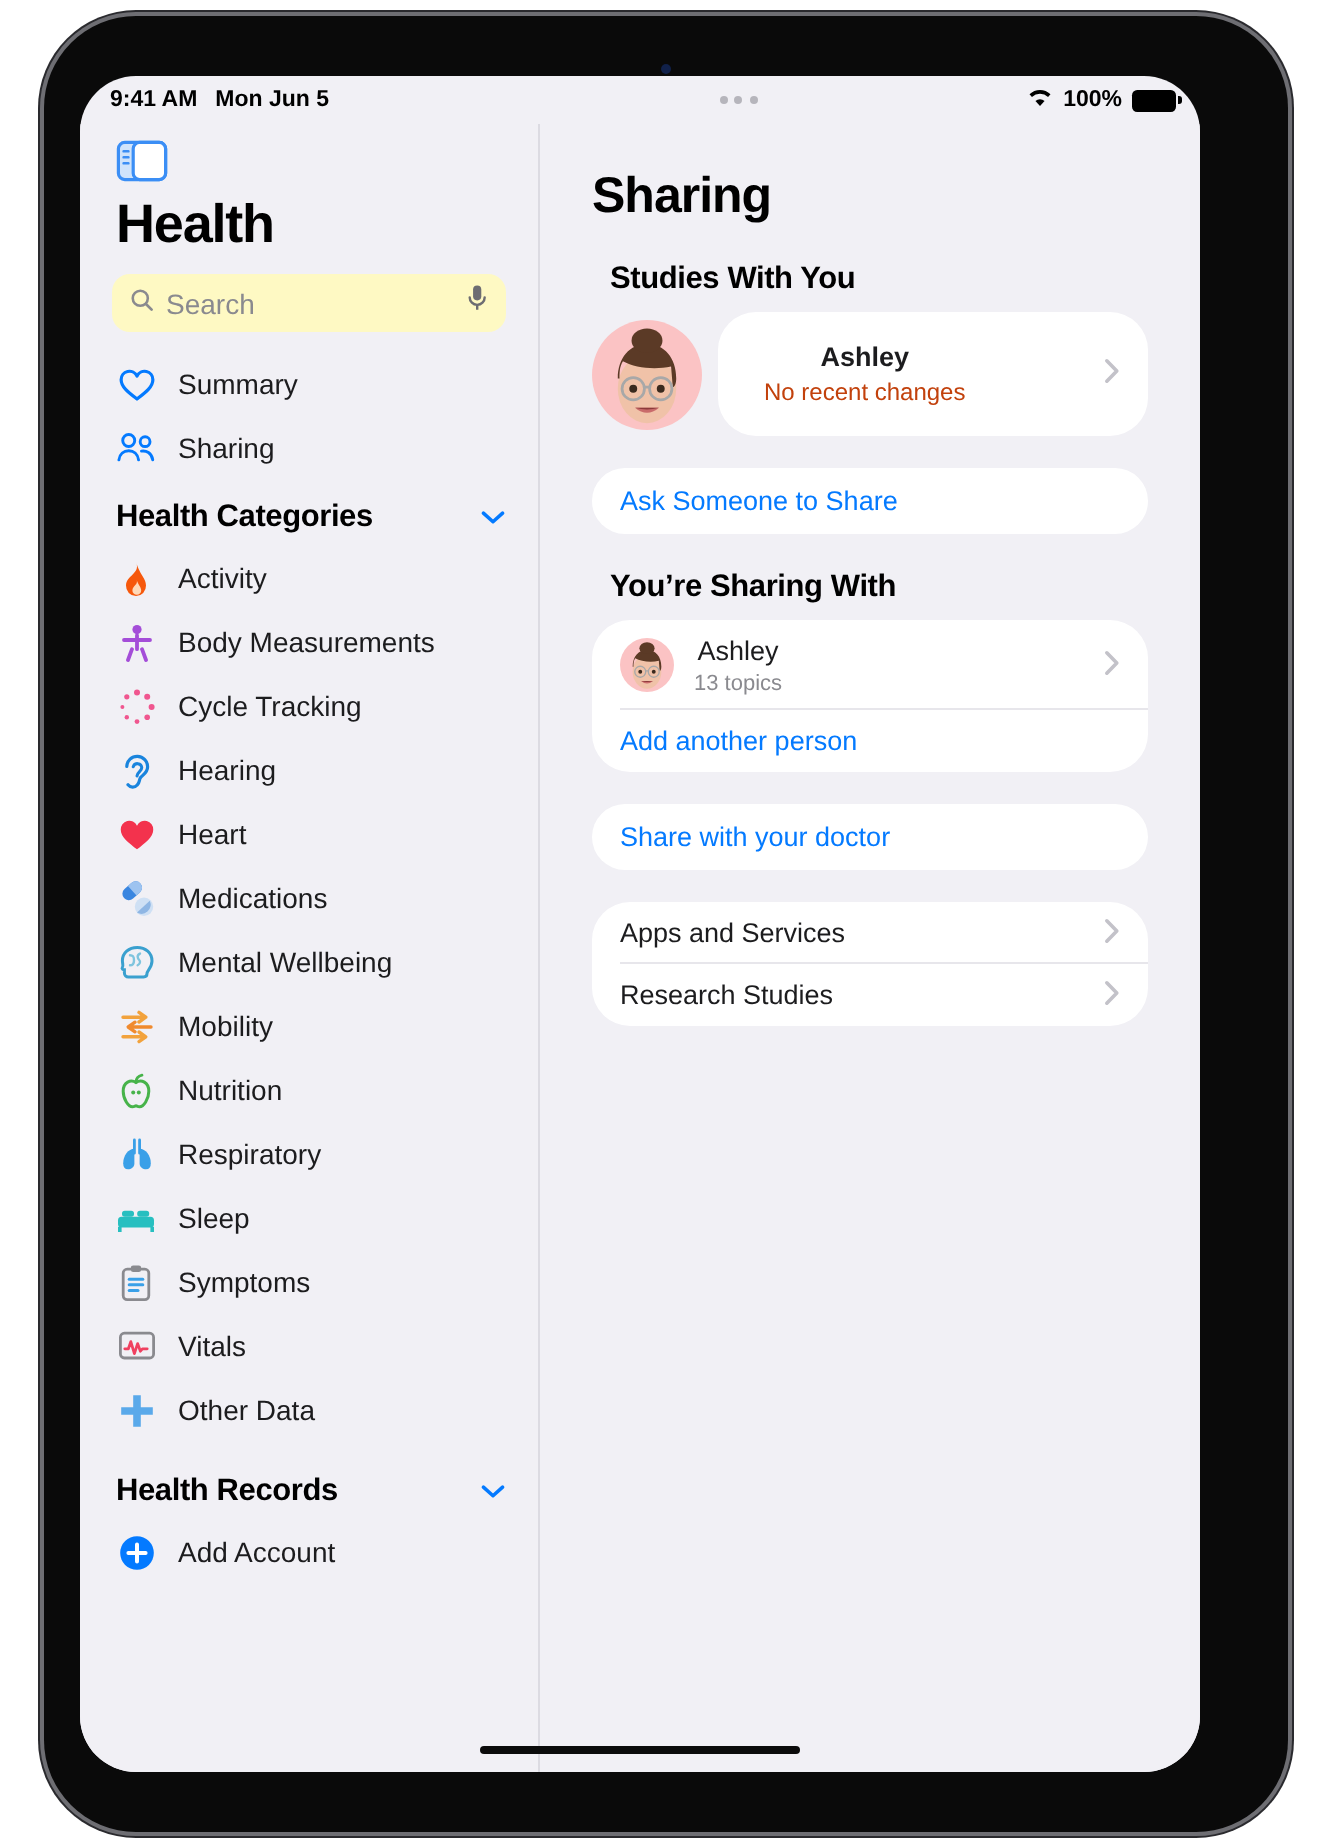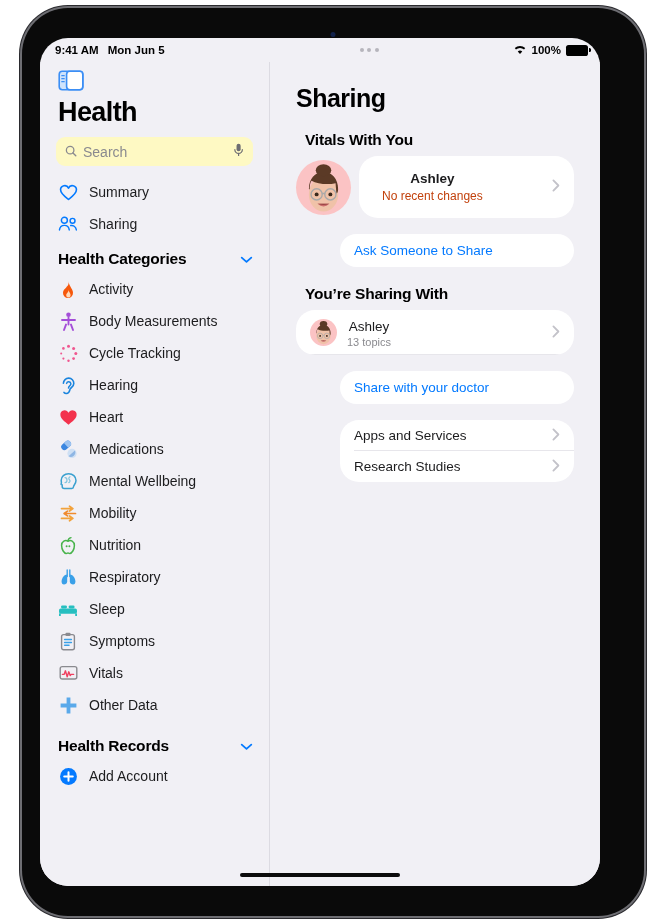--- a/index.html
+++ b/index.html
@@ -46,21 +46,21 @@
 
   .s-head{ display:flex; align-items:center; padding:10px 16px 5px 18px; }
   .s-head .ht{ flex:1; font-size:15.5px; font-weight:bold; color:#000; letter-spacing:-0.2px; }
 
   
   #main{ flex:1; background:#f1f0f5; overflow:hidden; padding:0 26px; }
   #main-title{ font-size:25px; font-weight:bold; letter-spacing:-0.5px; color:#000;
     margin:22px 0 0 0; }
   .m-head{ font-size:15.5px; font-weight:bold; color:#000; margin:18px 0 7px 9px; letter-spacing:-0.2px; }
   .card{ background:#fff; border-radius:19px; overflow:hidden;text-align:center; }
-  .card.mt{ margin-top:16px;margin-left:44px; }
+  .card.mt{ margin-top:16px; }
 
   .row{ display:flex; align-items:center; min-height:31px; padding:0 14px; position:relative; }
   .row.sep:after{ content:""; position:absolute; left:14px; right:0; bottom:0; height:1px; background:#e7e6eb; }
   .link{ color:#047aff; font-size:13.5px; }
   .plain{ color:#1c1c1e; font-size:13.5px; }
   .chev{ margin-left:auto; color:#c3c2c9; font-size:13px; font-weight:bold; }
 
   
   #hero{ position:relative; height:62px; margin-top:2px; }
   #hero .card{ position:absolute; left:63px; right:0; top:0; bottom:0;
@@ -355,21 +355,21 @@
                 <path d="M9.5 5.2v8.6M5.2 9.5h8.6" stroke="#fff" stroke-width="2" stroke-linecap="round"></path>
               </svg>
           </span>
           <span class="lbl">Add Account</span>
         </div>
       </div>
 
       <div id="main">
         <div id="main-title">Sharing</div>
 
-        <div class="m-head">Vitals With You</div>
+        <div class="m-head">Studies With You</div>
 
         <div id="hero">
           <div class="card">
             <div>
               <div class="nm">Ashley</div>
               <div class="sub">No recent changes</div>
             </div>
             <span class="chev">
               <svg width="8" height="13" viewBox="0 0 8 13">
                   <path d="M1.4 1.4 6.4 6.5l-5 5.1" fill="none" stroke="#c3c2c9" stroke-width="1.8" stroke-linecap="round" stroke-linejoin="round"></path>
@@ -401,20 +401,23 @@
             <span>
               <span class="nm">Ashley</span>
               <div class="sub">13 topics</div>
             </span>
             <span class="chev">
               <svg width="8" height="13" viewBox="0 0 8 13">
                   <path d="M1.4 1.4 6.4 6.5l-5 5.1" fill="none" stroke="#c3c2c9" stroke-width="1.8" stroke-linecap="round" stroke-linejoin="round"></path>
                 </svg>
             </span>
           </div>
+          <div class="row" style="min-height:31px">
+            <span class="link">Add another person</span>
+          </div>
         </div>
 
         <div class="card mt">
           <div class="row" style="min-height:33px">
             <span class="link">Share with your doctor</span>
           </div>
         </div>
 
         <div class="card mt">
           <div class="row sep" style="min-height:31px">

